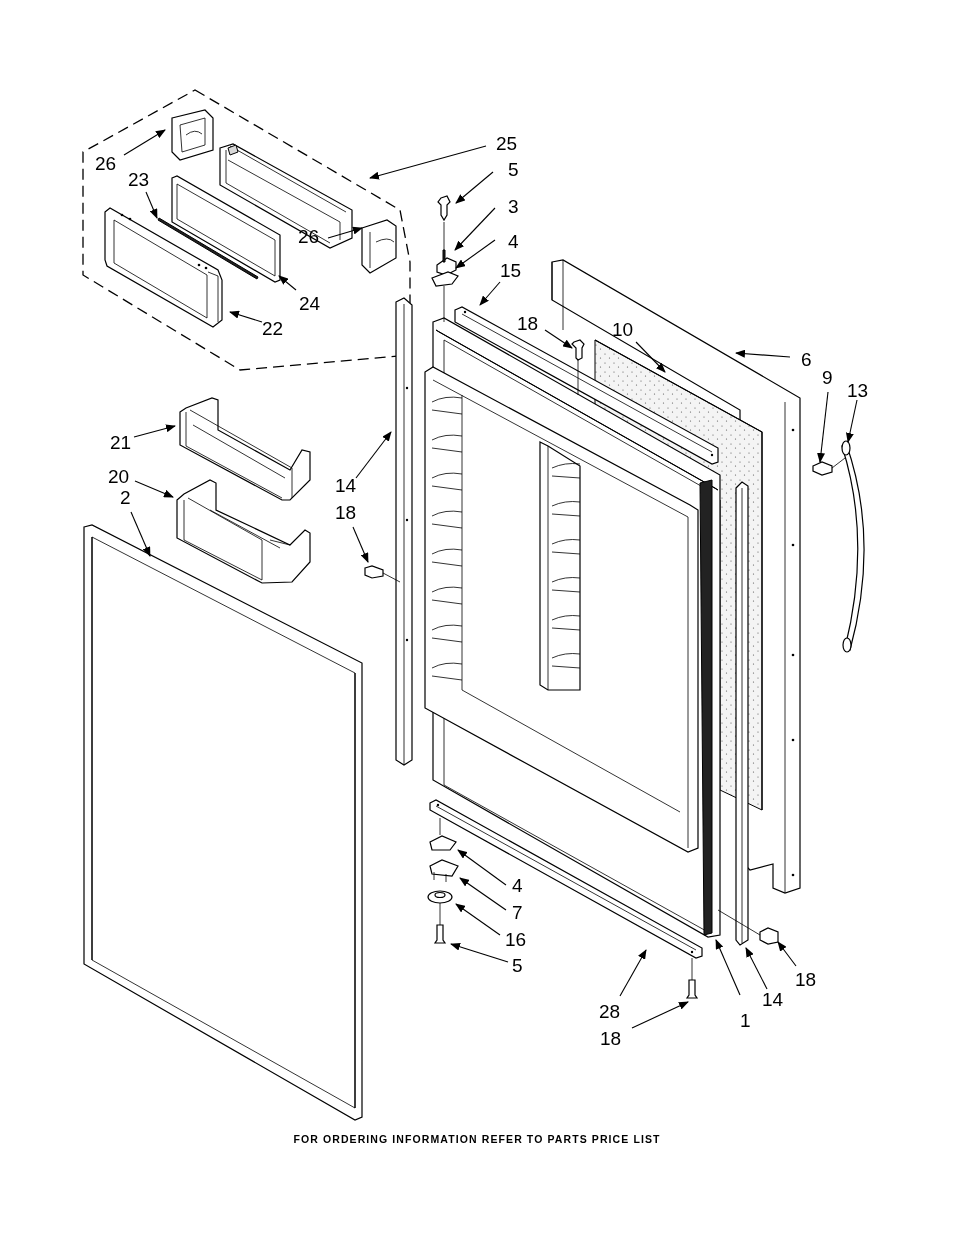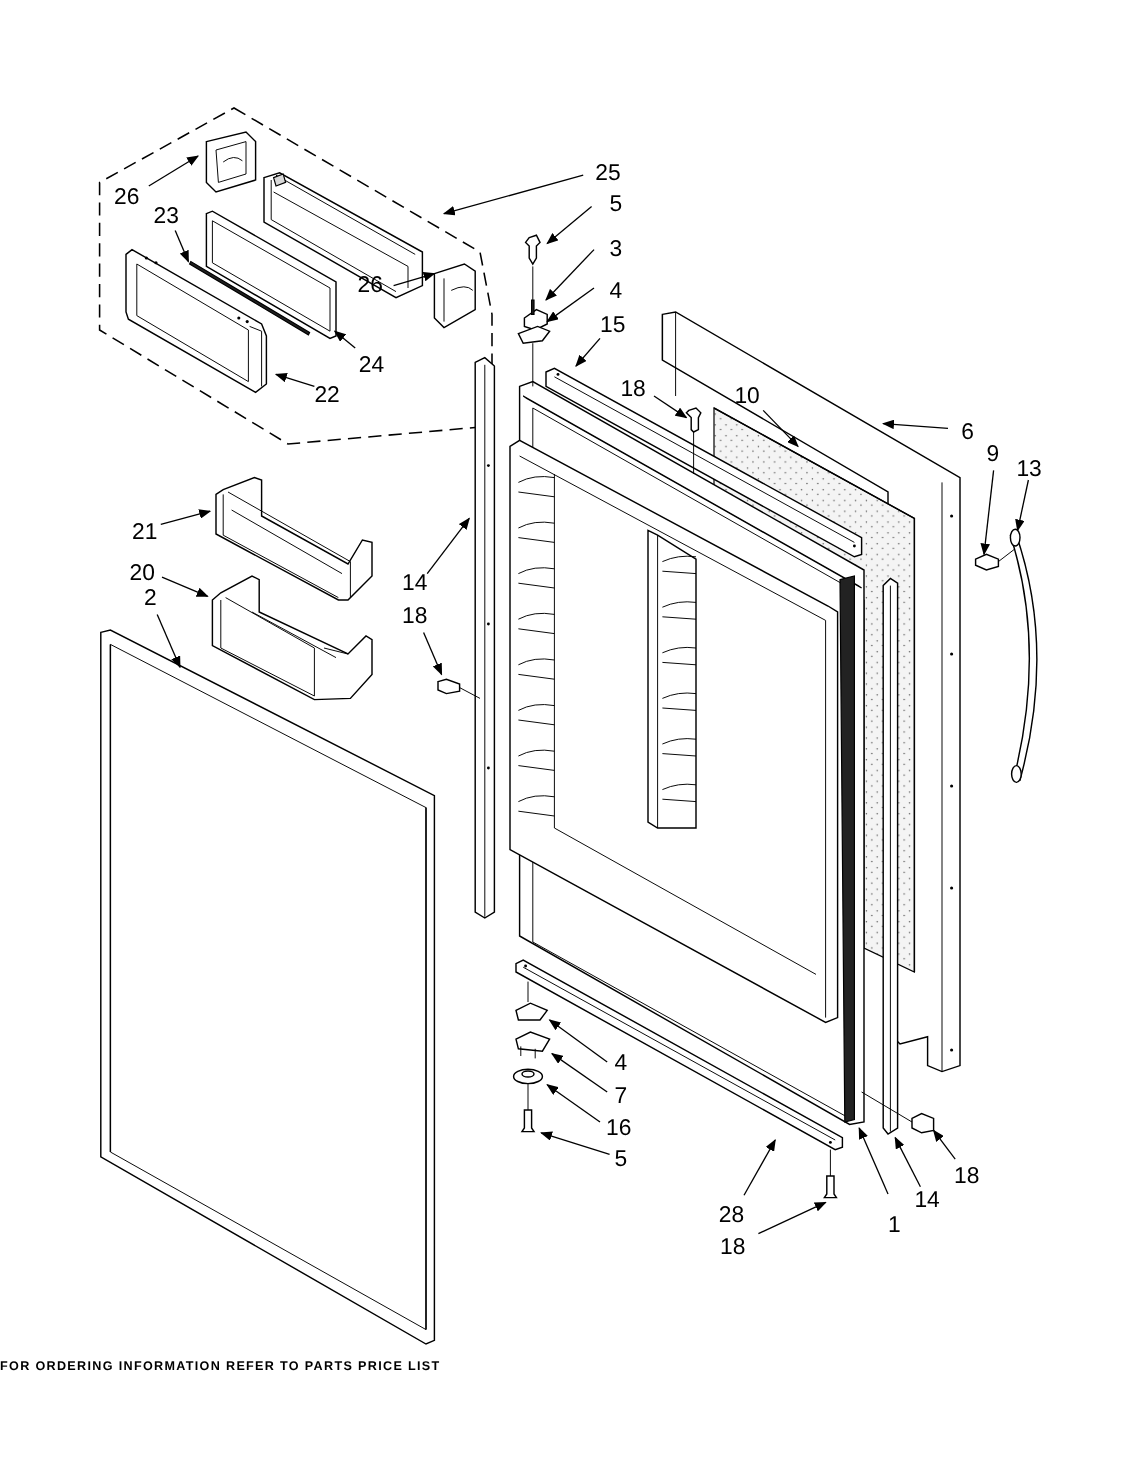--- a/index.html
+++ b/index.html
@@ -1,20 +1,20 @@
 <!DOCTYPE html>
 <html><head>
 <meta charset="utf-8">
 <style>
   html, body { margin: 0; padding: 0; background: #ffffff; }
   body { width: 954px; height: 1235px; position: relative; overflow: hidden; font-family: "Liberation Sans", sans-serif; }
   #diagram { position: absolute; left: 0; top: 0; width: 954px; height: 1235px; }
   .callout { font-family: "Liberation Sans", sans-serif; font-size: 19px; fill: #000; }
   .footer {
-    position: absolute; left: 0; width: 954px; top: 1133px; 
+    position: absolute; left: 0; width: 954px; top: 1133px; text-align: center;
     font-family: "Liberation Sans", sans-serif; font-weight: bold; font-size: 10.5px;
     letter-spacing: 1.1px; color: #000;
   }
   .ln { stroke: #000; fill: none; stroke-width: 1.2; }
   .thin { stroke: #000; fill: none; stroke-width: 0.8; }
   .fillw { fill: #fff; stroke: #000; stroke-width: 1.2; }
   .dark { fill: #222; stroke: #000; stroke-width: 1; }
   .grey { fill: #d8d8d8; stroke: #000; stroke-width: 1; }
   .dash { stroke: #000; fill: none; stroke-width: 1.3; stroke-dasharray: 11 6; }
   .arrow { stroke: #000; stroke-width: 1.1; fill: none; }

